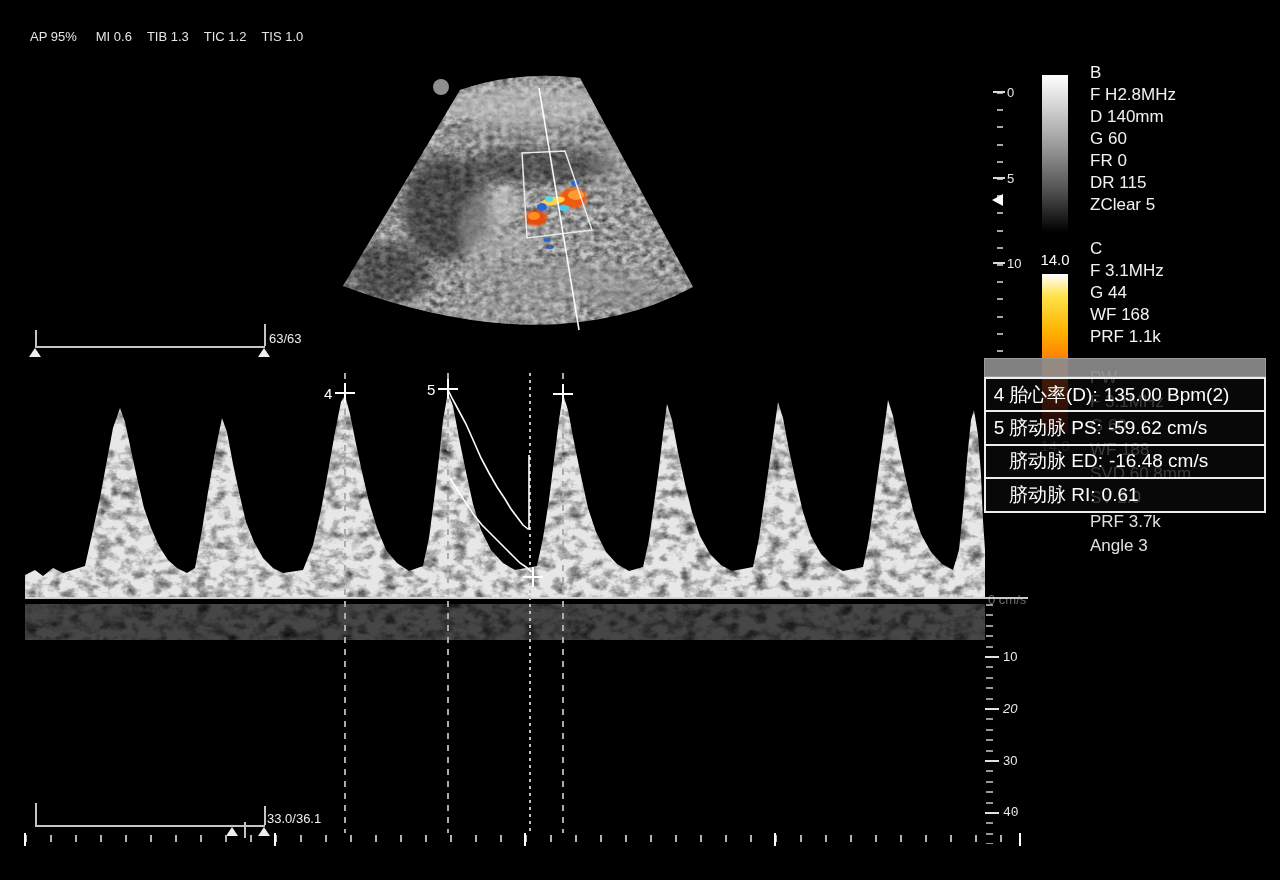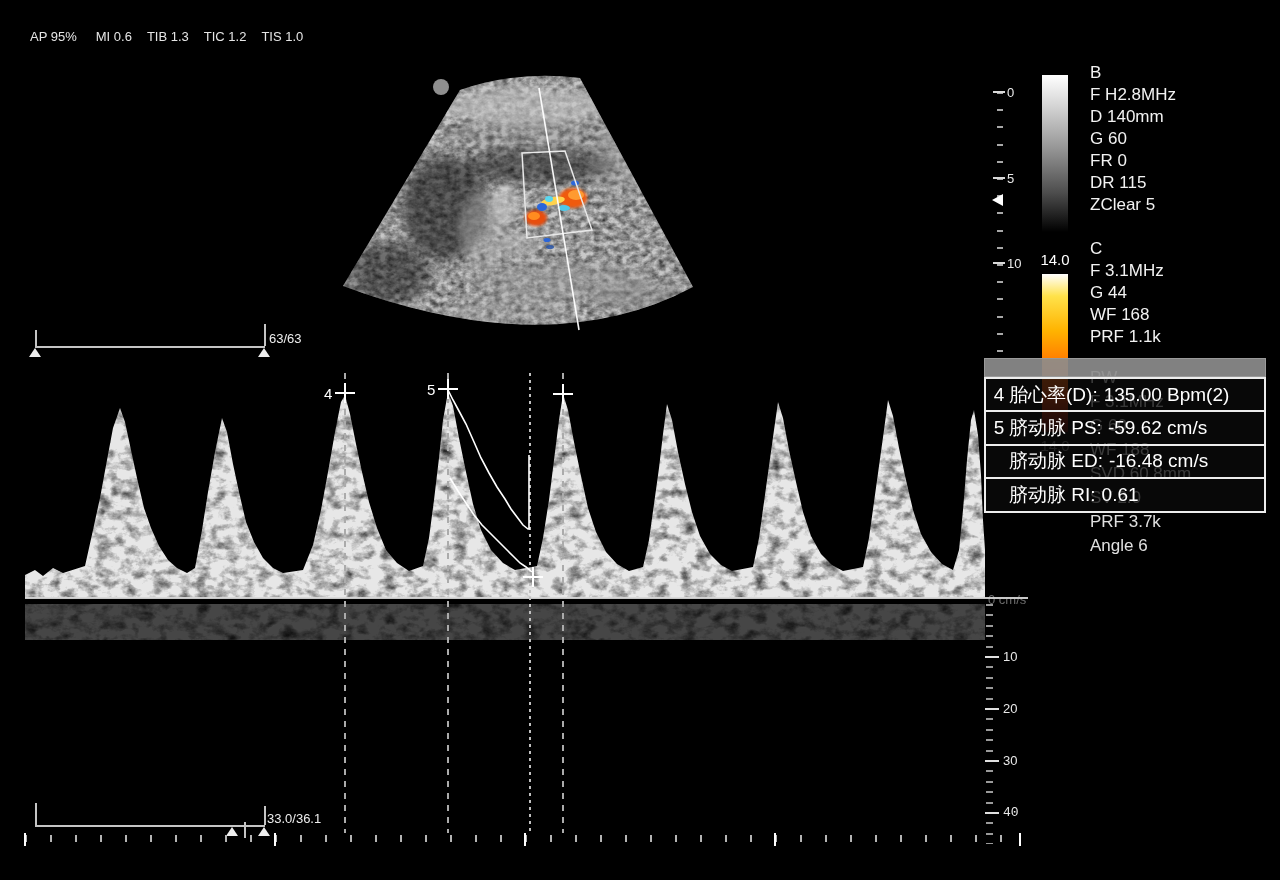--- a/index.html
+++ b/index.html
@@ -170,21 +170,21 @@
   </div>
 
   <div class="abs" id="pwcol">
     <div>PW</div>
     <div>F 3.1MHz</div>
     <div>G 60</div>
     <div>WF 188</div>
     <div>SVD 60.8mm</div>
     <div>SV 2.0</div>
     <div>PRF 3.7k</div>
-    <div>Angle 6</div>
+    <div>Angle 3</div>
   </div>
 
   <div class="abs hline" style="left:35px;top:346px;width:230px;"></div>
   <div class="abs vtick" style="left:35px;top:330px;height:16px;"></div>
   <div class="abs vtick" style="left:264px;top:324px;height:22px;"></div>
   <div class="abs tri-up" style="left:29px;top:348px;"></div>
   <div class="abs tri-up" style="left:258px;top:348px;"></div>
   <div class="abs barlabel" style="left:269px;top:331px;text-align:center;">63/63</div>
 
   <svg class="abs" style="left:25px;top:380px;" width="960" height="262" viewBox="0 0 960 262">
@@ -243,21 +243,21 @@
       <span class="v"></span>
     </div>
 
   <div class="abs tickcol-vel"></div>
   <div class="abs majvel" style="top:656px;"></div>
   <div class="abs majvel" style="top:708px;"></div>
   <div class="abs majvel" style="top:760px;"></div>
   <div class="abs majvel" style="top:812px;"></div>
   <div class="abs" id="vel-zero">0 cm/s</div>
   <div class="abs vellab" style="top:649px;">10</div>
-  <div class="abs vellab" style="top:701px;">20</div>
+  <div class="abs vellab" style="top:701px;font-style:italic;">20</div>
   <div class="abs vellab" style="top:753px;">30</div>
   <div class="abs vellab" style="top:805px;font-family:Liberation Mono, monospace;">40</div>
 
   <div class="abs hline" style="left:35px;top:825px;width:230px;"></div>
   <div class="abs vtick" style="left:35px;top:803px;height:22px;"></div>
   <div class="abs vtick" style="left:264px;top:806px;height:19px;"></div>
   <div class="abs vtick" style="left:244px;top:822px;height:16px;"></div>
   <div class="abs tri-up" style="left:226px;top:827px;"></div>
   <div class="abs tri-up" style="left:258px;top:827px;"></div>
   <div class="abs barlabel" style="left:267px;top:811px;">33.0/36.1</div>

